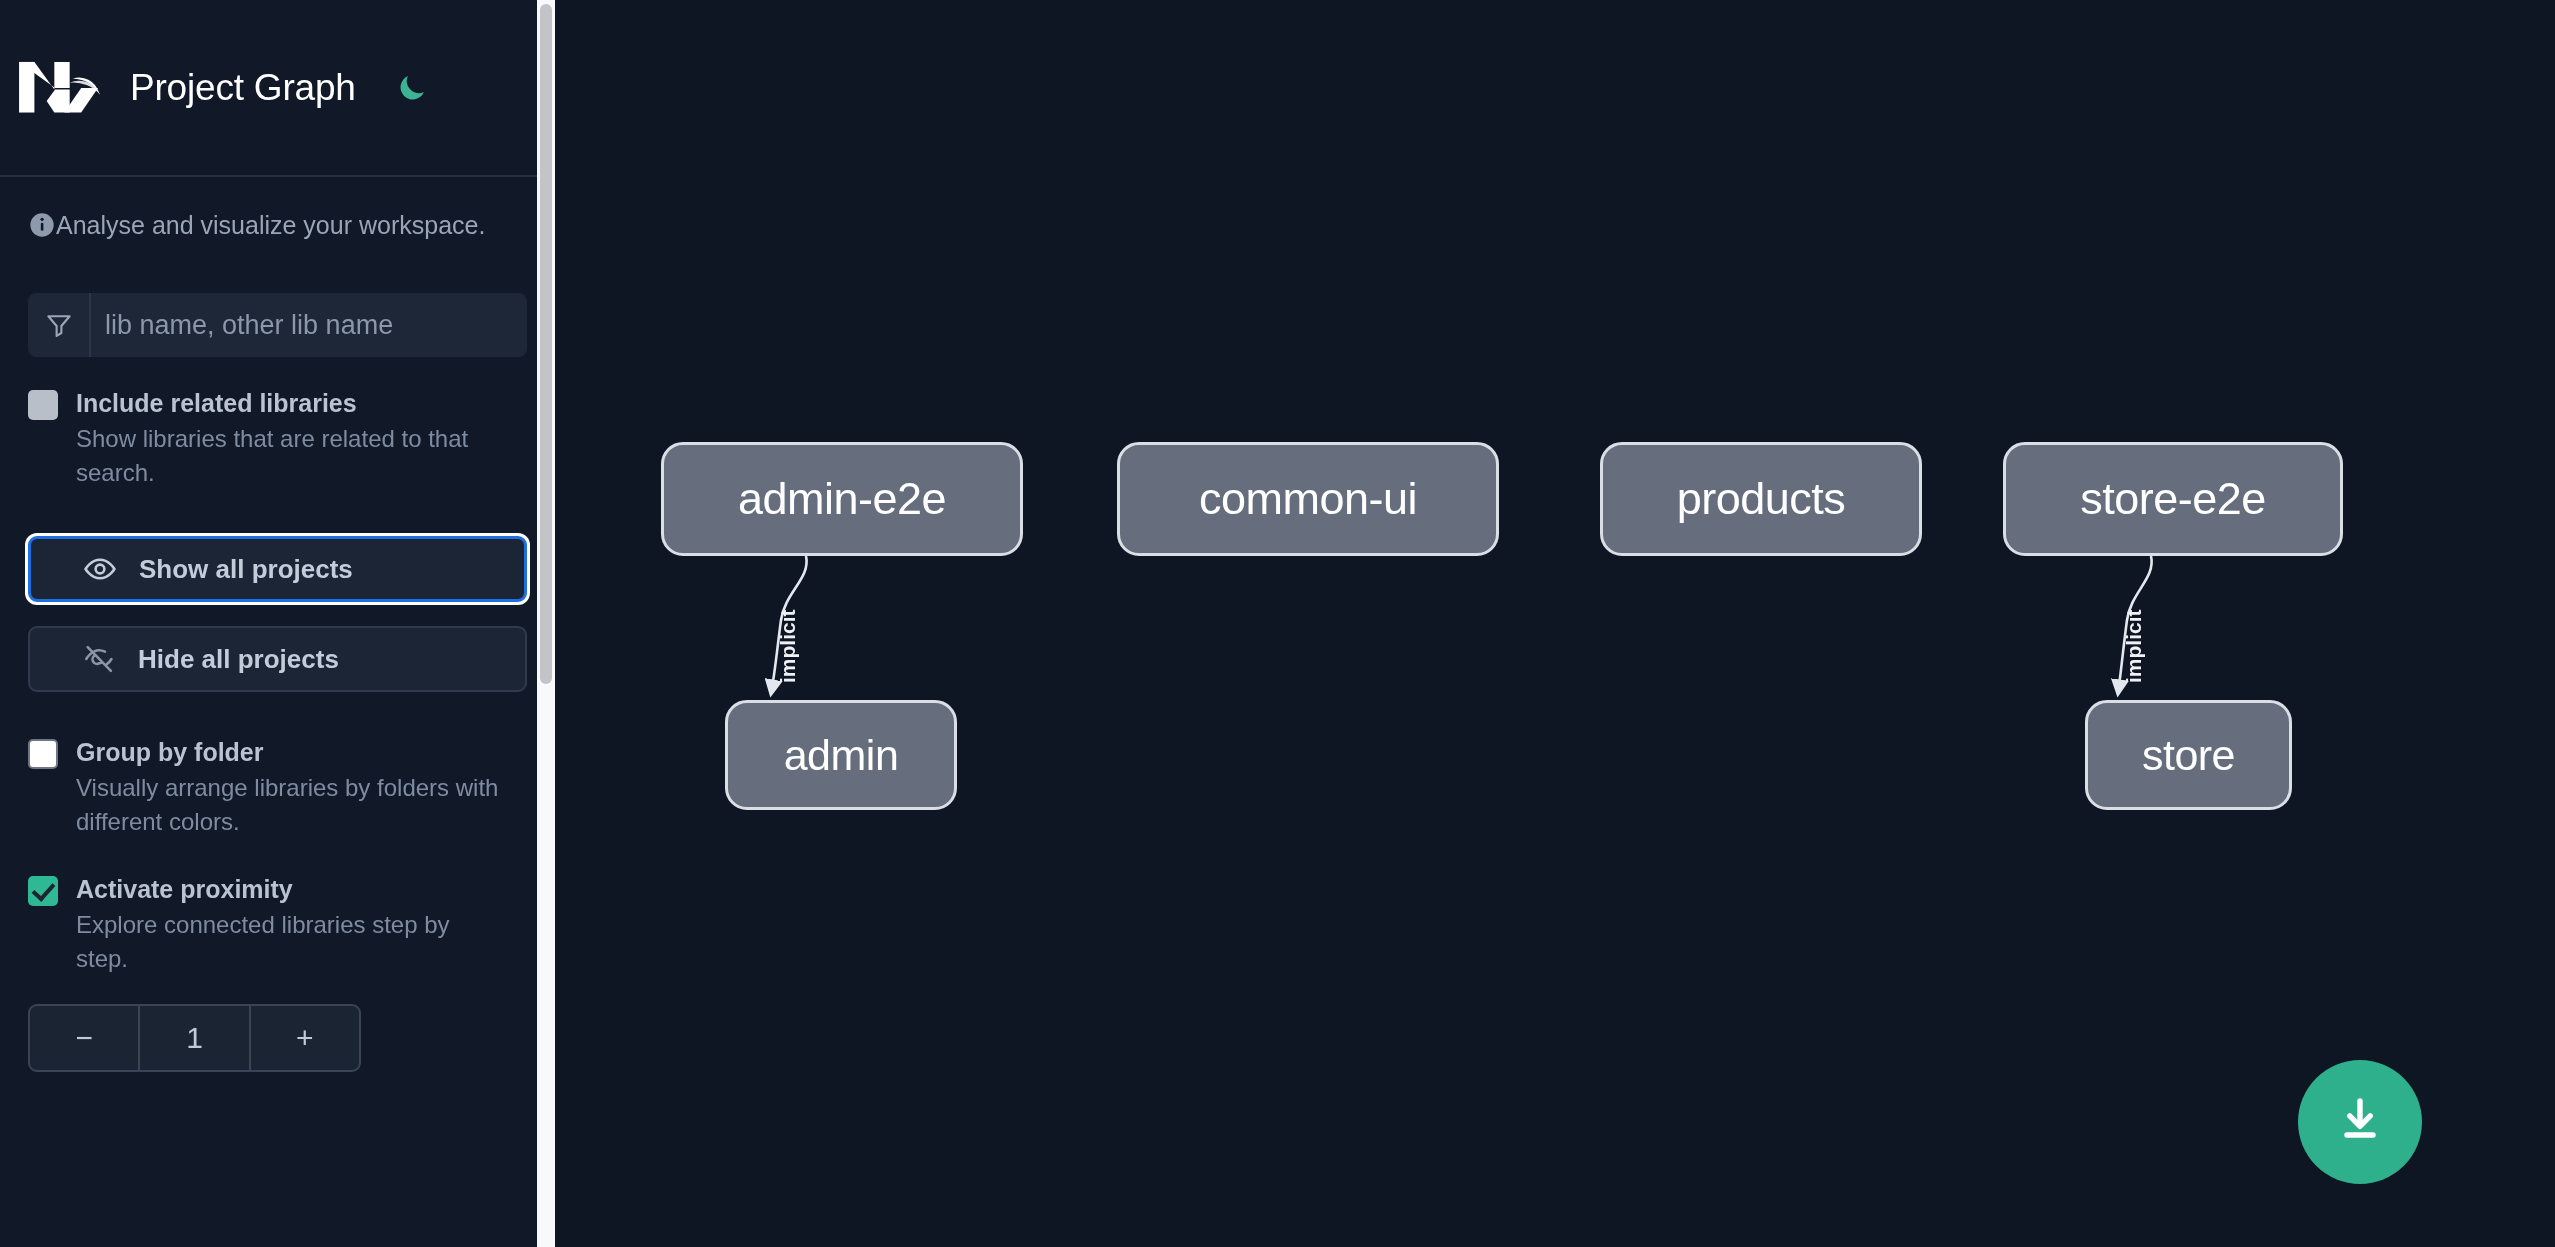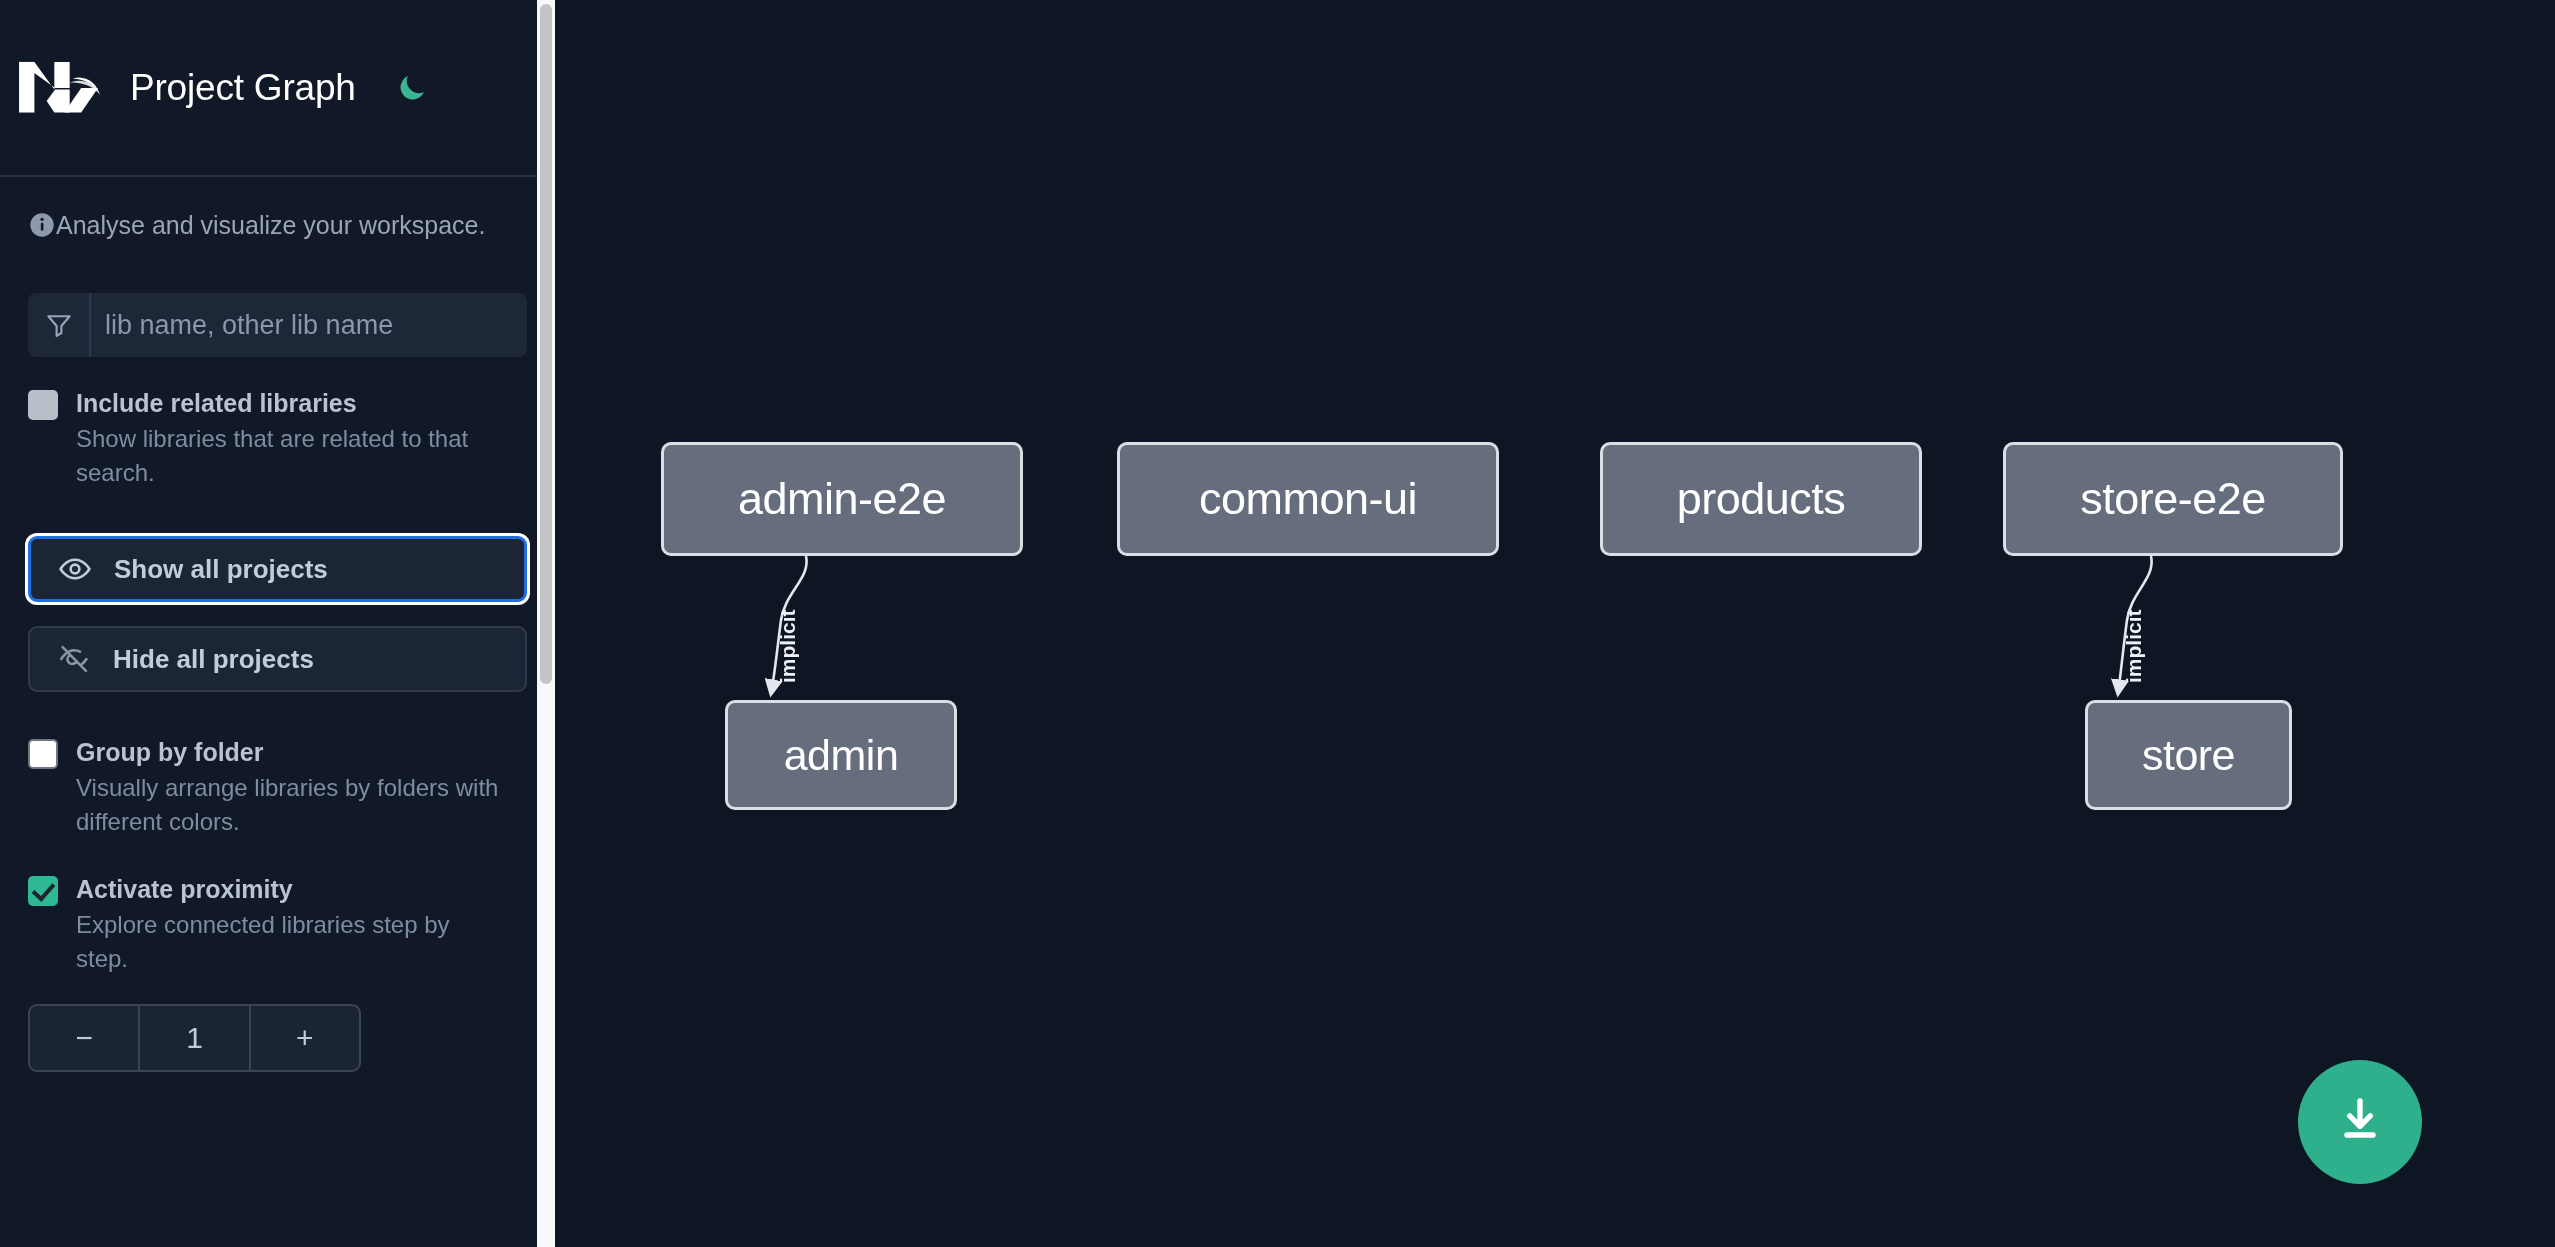--- a/index.html
+++ b/index.html
@@ -145,21 +145,21 @@
   }
 
   
   .sb-btns { padding: 0 28px; }
   .big-btn {
     position: relative;
     display: flex;
     align-items: center;
     gap: 22px;
     height: 66px;
-    padding-left: 27px;
+    padding-left: 52px;
     border-radius: 9px;
     background: #1c2535;
     color: #c3ccd9;
     font-size: 26px;
     font-weight: 700;
     cursor: pointer;
     border: 2px solid #303a4c;
   }
   .big-btn.focused {
     border: 3px solid #1f6fe0;
@@ -214,21 +214,21 @@
     left: 573px; top: 0;
     width: 1982px;
     height: 1247px;
     background: #0f1623;
     overflow: hidden;
   }
   .node {
     position: absolute;
     background: #666d7d;
     border: 3px solid #dadee5;
-    border-radius: 10px;
+    border-radius: 22px;
     display: flex;
     align-items: center;
     justify-content: center;
     color: #ffffff;
     font-size: 45px;
     font-weight: 400;
     letter-spacing: -0.5px;
     cursor: pointer;
     white-space: nowrap;
   }

